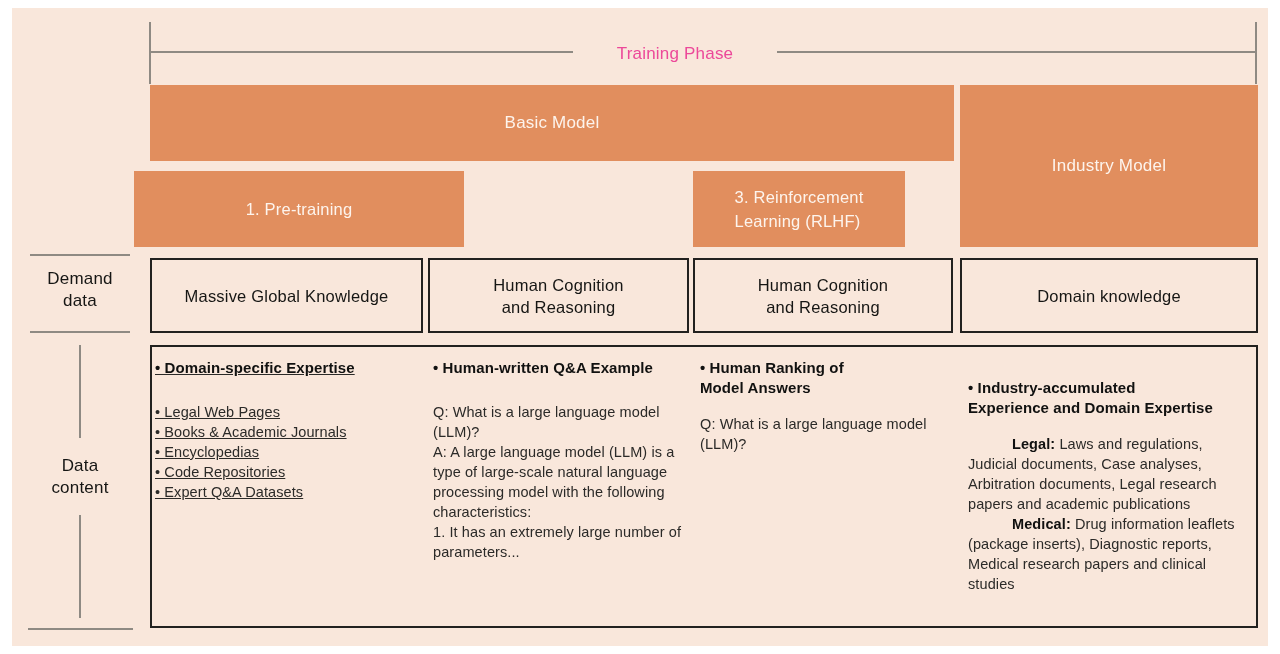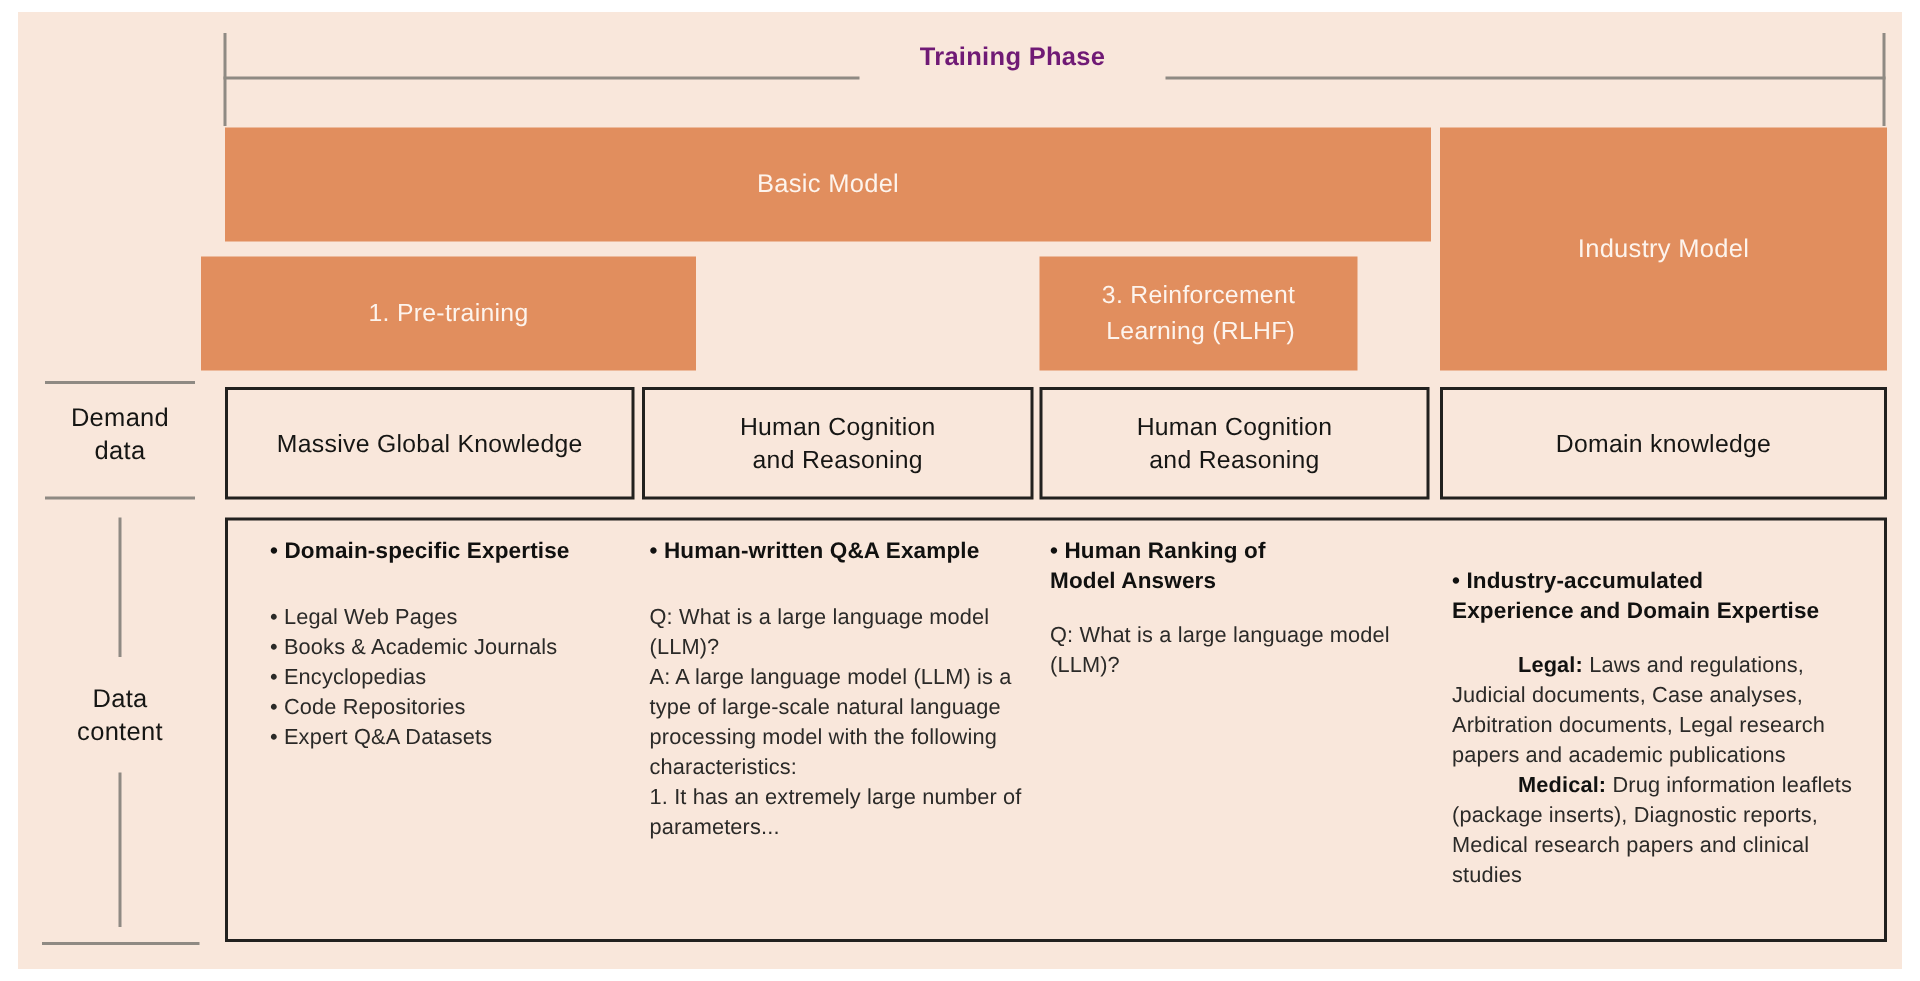--- a/index.html
+++ b/index.html
@@ -10,27 +10,27 @@
   .panel{position:absolute;left:12px;top:8px;width:1256px;height:638px;background:#f9e7db;}
   .abs{position:absolute;box-sizing:border-box;}
   .pre{white-space:pre-line;}
 
   
   .line{background:#8f8a83;}
   .tick-left{left:149px;top:22px;width:2px;height:62px;}
   .tick-right{left:1255px;top:22px;width:2px;height:62px;}
   .hline-left{left:149px;top:51px;width:424px;height:2px;}
   .hline-right{left:777px;top:51px;width:480px;height:2px;}
-  .training-label{left:573px;top:28px;width:204px;text-align:center;
-    font-size:17px;font-weight:700;color:#701a75;letter-spacing:.2px;}
+  .training-label{left:573px;top:44px;width:204px;text-align:center;
+    font-size:17px;font-weight:400;color:#ec4899;letter-spacing:.2px;}
 
   
   .orange{
     background:#e18e5e;color:#fdf4ed;display:flex;align-items:center;justify-content:center;
-    text-align:right;font-size:17px;letter-spacing:.2px;line-height:24px;
+    text-align:left;font-size:17px;letter-spacing:.2px;line-height:24px;
   }
   .basic-model{left:150px;top:85px;width:804px;height:76px;}
   .industry-model{left:960px;top:85px;width:298px;height:162px;}
   .phase{top:171px;height:76px;font-size:16.5px;}
   .phase-1{left:134px;width:330px;}
   .phase-2{left:428px;width:261px;}
   .phase-3{left:693px;width:212px;}
 
   
   .demand-box{
@@ -53,21 +53,21 @@
   .demand-line-top{left:30px;top:254px;width:100px;height:2px;}
   .demand-line-bottom{left:30px;top:331px;width:100px;height:2px;}
   .vline{width:2px;}
   .vline-top{left:79px;top:345px;height:93px;}
   .vline-bottom{left:79px;top:515px;height:103px;}
   .rail-line-bottom{left:28px;top:628px;width:105px;height:2px;}
 
   
   .col{color:#2b2a28;font-size:14.5px;line-height:20px;letter-spacing:.1px;}
   .col-header{font-weight:700;color:#111110;font-size:15px;line-height:20px;}
-  .col-1{left:180px;top:358px;width:252px;}
+  .col-1{left:155px;top:358px;width:252px;text-decoration:underline;}
   .col-2{left:433px;top:358px;width:260px;}
   .col-3{left:700px;top:358px;width:240px;}
   .col-4{left:968px;top:378px;width:286px;}
   .gap-lg{height:24px;}
   .gap-md{height:16px;}
   .list div{line-height:20px;}
 
   
   .answer-grid{left:707px;top:470px;display:grid;grid-template-columns:100px 100px;column-gap:5px;row-gap:6px;}
   .answer-grid .answer-cell{

